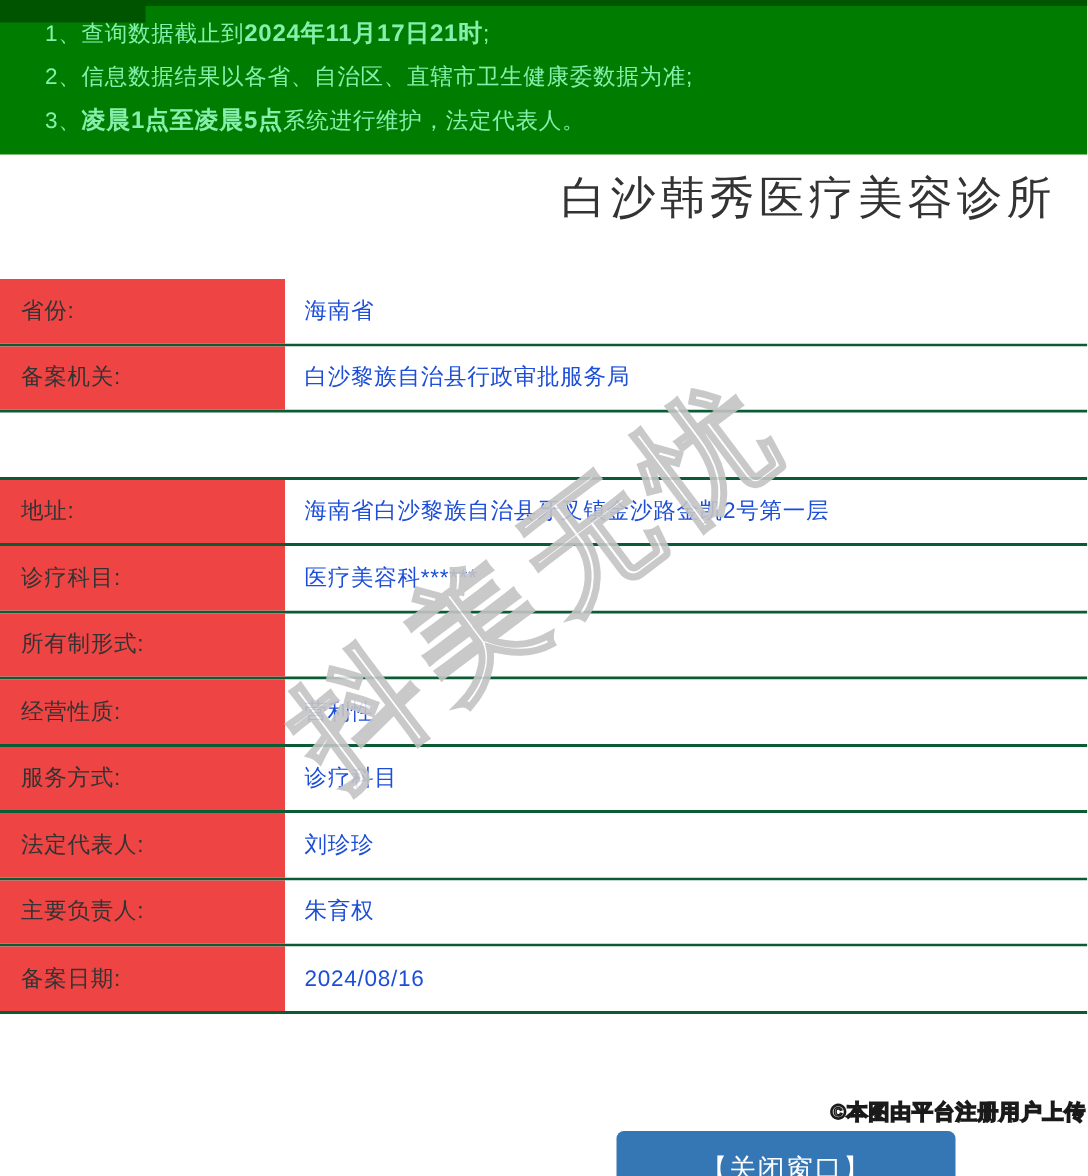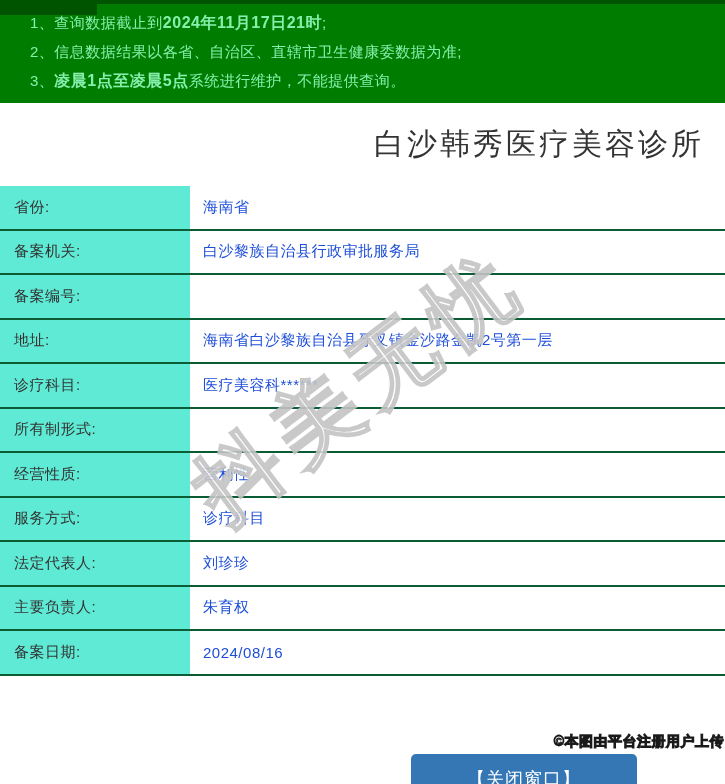--- a/index.html
+++ b/index.html
@@ -41,21 +41,21 @@
     font-size: 15px;
     line-height: 29px;
     letter-spacing: 0.5px;
     white-space: nowrap;
   }
   .notice-line .b { font-weight: bold; font-size: 16px; }
 
   
   .title-bar {
     height: 64px;
-    padding-top: 19px;
+    padding-top: 8px;
     padding-right: 21px;
     text-align: right;
   }
   .page-title {
     font-size: 30px;
     line-height: 44px;
     font-weight: normal;
     letter-spacing: 3px;
     color: #333333;
     white-space: nowrap;
@@ -65,21 +65,21 @@
   .info-table { margin-top: 19px; }
   .info-row {
     display: flex;
     height: 44.5px;
     border-bottom: 2px solid #0b5c35;
     align-items: stretch;
   }
   .row-label {
     width: 190px;
     flex: 0 0 190px;
-    background: #5eead4;
+    background: #ef4444;
     display: flex;
     align-items: center;
     padding-left: 14px;
     font-size: 15px;
     color: #333333;
     letter-spacing: 0.5px;
   }
   .row-value {
     flex: 1;
     display: flex;
@@ -149,39 +149,38 @@
 <body>
 
 <div class="screen">
 
   <div class="green-header">
     <div class="dark-strip"></div>
     <div class="dark-block"></div>
     <div class="notices">
       <div class="notice-line"><span>1、</span><span>查询数据截止到</span><span class="b">2024年11月17日21时</span><span>;</span></div>
       <div class="notice-line"><span>2、</span><span>信息数据结果以各省、自治区、直辖市卫生健康委数据为准;</span><span class="b"></span><span></span></div>
-      <div class="notice-line"><span>3、</span><span></span><span class="b">凌晨1点至凌晨5点</span><span>系统进行维护，不能提供查询。</span></div>
+      <div class="notice-line"><span>3、</span><span></span><span class="b">凌晨1点至凌晨5点</span><span>系统进行维护，法定代表人。</span></div>
     </div>
   </div>
 
   <div class="title-bar">
     <h1 class="page-title">白沙韩秀医疗美容诊所</h1>
   </div>
 
   <div class="info-table">
     <div class="info-row">
       <div class="row-label">省份:</div>
       <div class="row-value">海南省</div>
     </div>
     <div class="info-row">
       <div class="row-label">备案机关:</div>
       <div class="row-value">白沙黎族自治县行政审批服务局</div>
     </div>
     <div class="info-row">
-      <div class="row-label">备案编号:</div>
     </div>
     <div class="info-row">
       <div class="row-label">地址:</div>
       <div class="row-value">海南省白沙黎族自治县牙叉镇金沙路金凯2号第一层</div>
     </div>
     <div class="info-row">
       <div class="row-label">诊疗科目:</div>
       <div class="row-value">医疗美容科******</div>
     </div>
     <div class="info-row">

